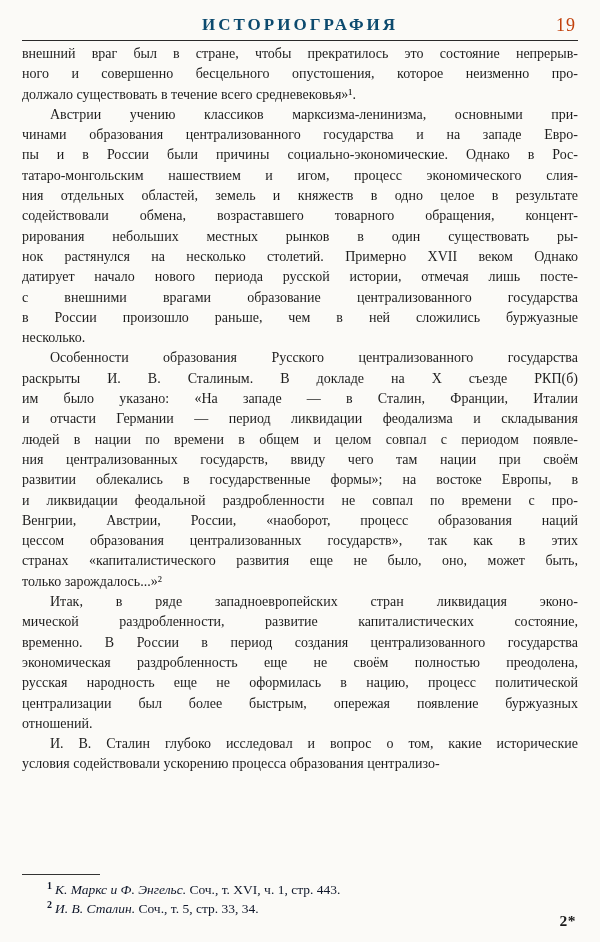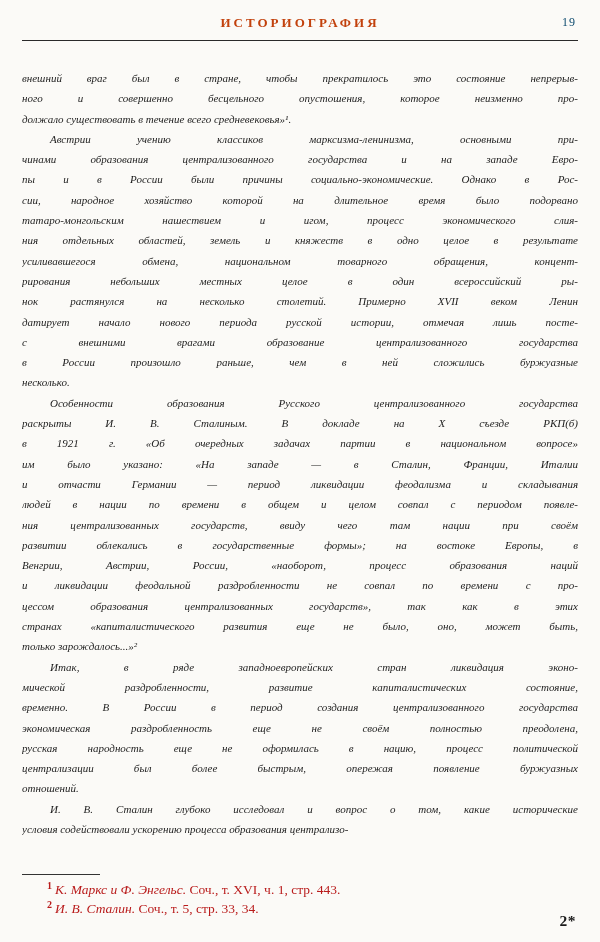--- a/index.html
+++ b/index.html
@@ -11,56 +11,55 @@
     overflow: hidden;
   }
   .page { position: relative; width: 600px; height: 942px; }
 
   .running-header {
     position: absolute; top: 15px; left: 22px; right: 22px; height: 18px;
   }
   .header-title {
     text-align: center;
     font-weight: bold;
-    font-size: 13px;
+    font-size: 17px;
     letter-spacing: 3px;
-    color: #c2410c;
+    color: #0c4a6e;
   }
   .page-number {
     position: absolute; right: 2px; top: 0;
-    font-size: 12px; color: #0c4a6e; letter-spacing: 1px;
+    font-size: 18px; color: #c2410c; letter-spacing: 1px;
   }
   .header-rule {
     position: absolute; top: 40px; left: 22px; right: 22px;
     border-top: 1.5px solid #2a2a2a;
   }
 
   .body-text {
-    position: absolute; top: 68px; left: 22px; right: 22px;
-    font-size: 11px;
-    font-style: italic;
+    position: absolute; top: 44px; left: 22px; right: 22px;
+    font-size: 14px;
   }
   .line {
     height: 20.3px; line-height: 20.3px;
     text-align: justify; text-align-last: justify;
     overflow: hidden;
     white-space: nowrap0; 
   }
   .line.last { text-align-last: left; }
   .line.indent { text-indent: 28px; }
 
   .footnotes {
     position: absolute; left: 22px; right: 22px; top: 874px;
   }
   .footnote-rule {
     width: 78px; border-top: 1.2px solid #333; margin-bottom: 5px;
   }
   .footnote {
     font-size: 13.5px; line-height: 19px; padding-left: 25px;
-    color: #b91c1c;
+    color: #0f172a;
   }
   .footnote .fn-ref { font-size: 10px; vertical-align: super; line-height: 0; margin-right: 3px; font-weight: bold; }
   .footnote .fn-author { font-style: italic; }
 
   .signature-mark {
     position: absolute; right: 24px; top: 912px;
     font-weight: bold; font-size: 15.5px; letter-spacing: 0.5px; color: #1a1a1a;
   }
 </style>
 </head>
@@ -75,40 +74,38 @@
 
   <div class="header-rule"></div>
 
   <div class="body-text">
       <div class="line">внешний враг был в стране, чтобы прекратилось это состояние непрерыв-</div>
       <div class="line">ного и совершенно бесцельного опустошения, которое неизменно про-</div>
       <div class="line last">должало существовать в течение всего средневековья»¹.</div>
       <div class="line indent">Австрии учению классиков марксизма-ленинизма, основными при-</div>
       <div class="line">чинами образования централизованного государства и на западе Евро-</div>
       <div class="line">пы и в России были причины социально-экономические. Однако в Рос-</div>
-      <div class="line">сии, народное хозяйство которой на длительное время было подорвано</div>
       <div class="line">татаро-монгольским нашествием и игом, процесс экономического слия-</div>
       <div class="line">ния отдельных областей, земель и княжеств в одно целое в результате</div>
-      <div class="line">усиливавшегося обмена, национальном товарного обращения, концент-</div>
-      <div class="line">рирования небольших местных целое в один всероссийский ры-</div>
-      <div class="line">нок растянулся на несколько столетий. Примерно XVII веком Ленин</div>
+      <div class="line">содействовали обмена, возраставшего товарного обращения, концент-</div>
+      <div class="line">рирования небольших местных рынков в один существовать ры-</div>
+      <div class="line">нок растянулся на несколько столетий. Примерно XVII веком Однако</div>
       <div class="line">датирует начало нового периода русской истории, отмечая лишь посте-</div>
       <div class="line">с внешними врагами образование централизованного государства</div>
       <div class="line">в России произошло раньше, чем в ней сложились буржуазные</div>
       <div class="line last">несколько.</div>
       <div class="line indent">Особенности образования Русского централизованного государства</div>
       <div class="line">раскрыты И. В. Сталиным. В докладе на X съезде РКП(б)</div>
-      <div class="line">в 1921 г. «Об очередных задачах партии в национальном вопросе»</div>
       <div class="line">им было указано: «На западе — в Сталин, Франции, Италии</div>
       <div class="line">и отчасти Германии — период ликвидации феодализма и складывания</div>
       <div class="line">людей в нации по времени в общем и целом совпал с периодом появле-</div>
       <div class="line">ния централизованных государств, ввиду чего там нации при своём</div>
       <div class="line">развитии облекались в государственные формы»; на востоке Европы, в</div>
+      <div class="line">и ликвидации феодальной раздробленности не совпал по времени с про-</div>
       <div class="line">Венгрии, Австрии, России, «наоборот, процесс образования наций</div>
-      <div class="line">и ликвидации феодальной раздробленности не совпал по времени с про-</div>
       <div class="line">цессом образования централизованных государств», так как в этих</div>
       <div class="line">странах «капиталистического развития еще не было, оно, может быть,</div>
       <div class="line last">только зарождалось...»²</div>
       <div class="line indent">Итак, в ряде западноевропейских стран ликвидация эконо-</div>
       <div class="line">мической раздробленности, развитие капиталистических состояние,</div>
       <div class="line">временно. В России в период создания централизованного государства</div>
       <div class="line">экономическая раздробленность еще не своём полностью преодолена,</div>
       <div class="line">русская народность еще не оформилась в нацию, процесс политической</div>
       <div class="line">централизации был более быстрым, опережая  появление буржуазных</div>
       <div class="line last">отношений.</div>

